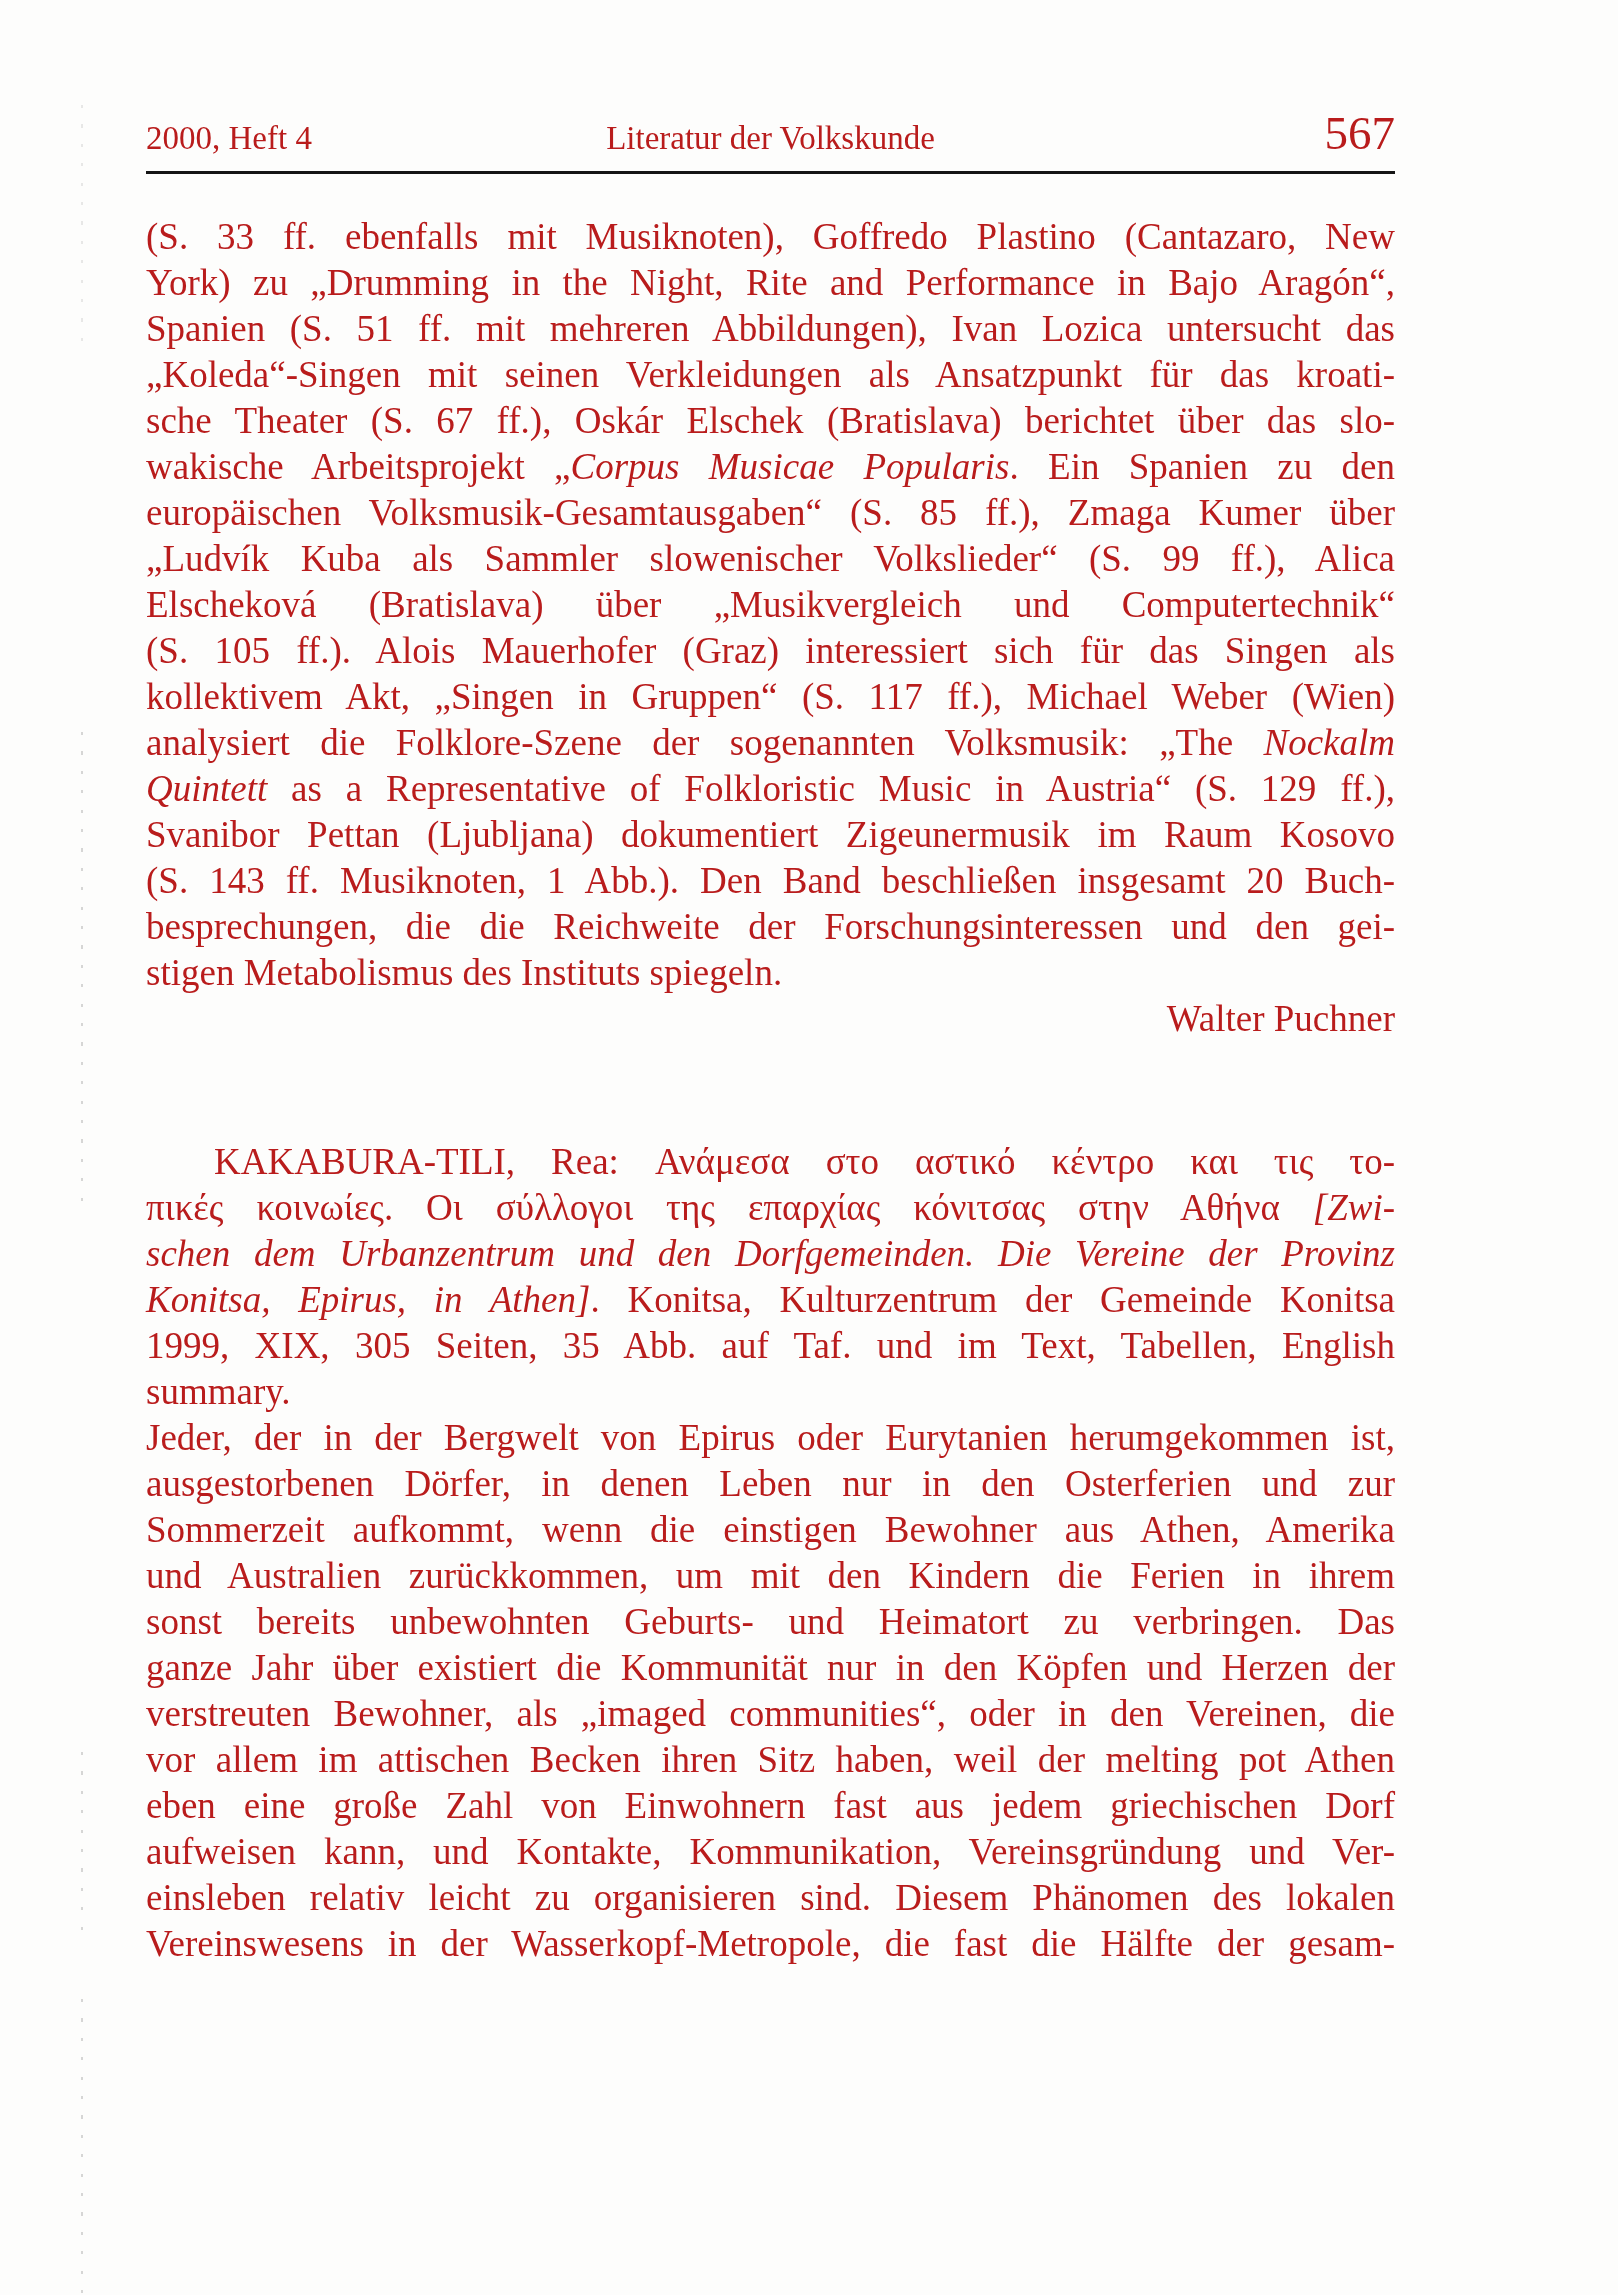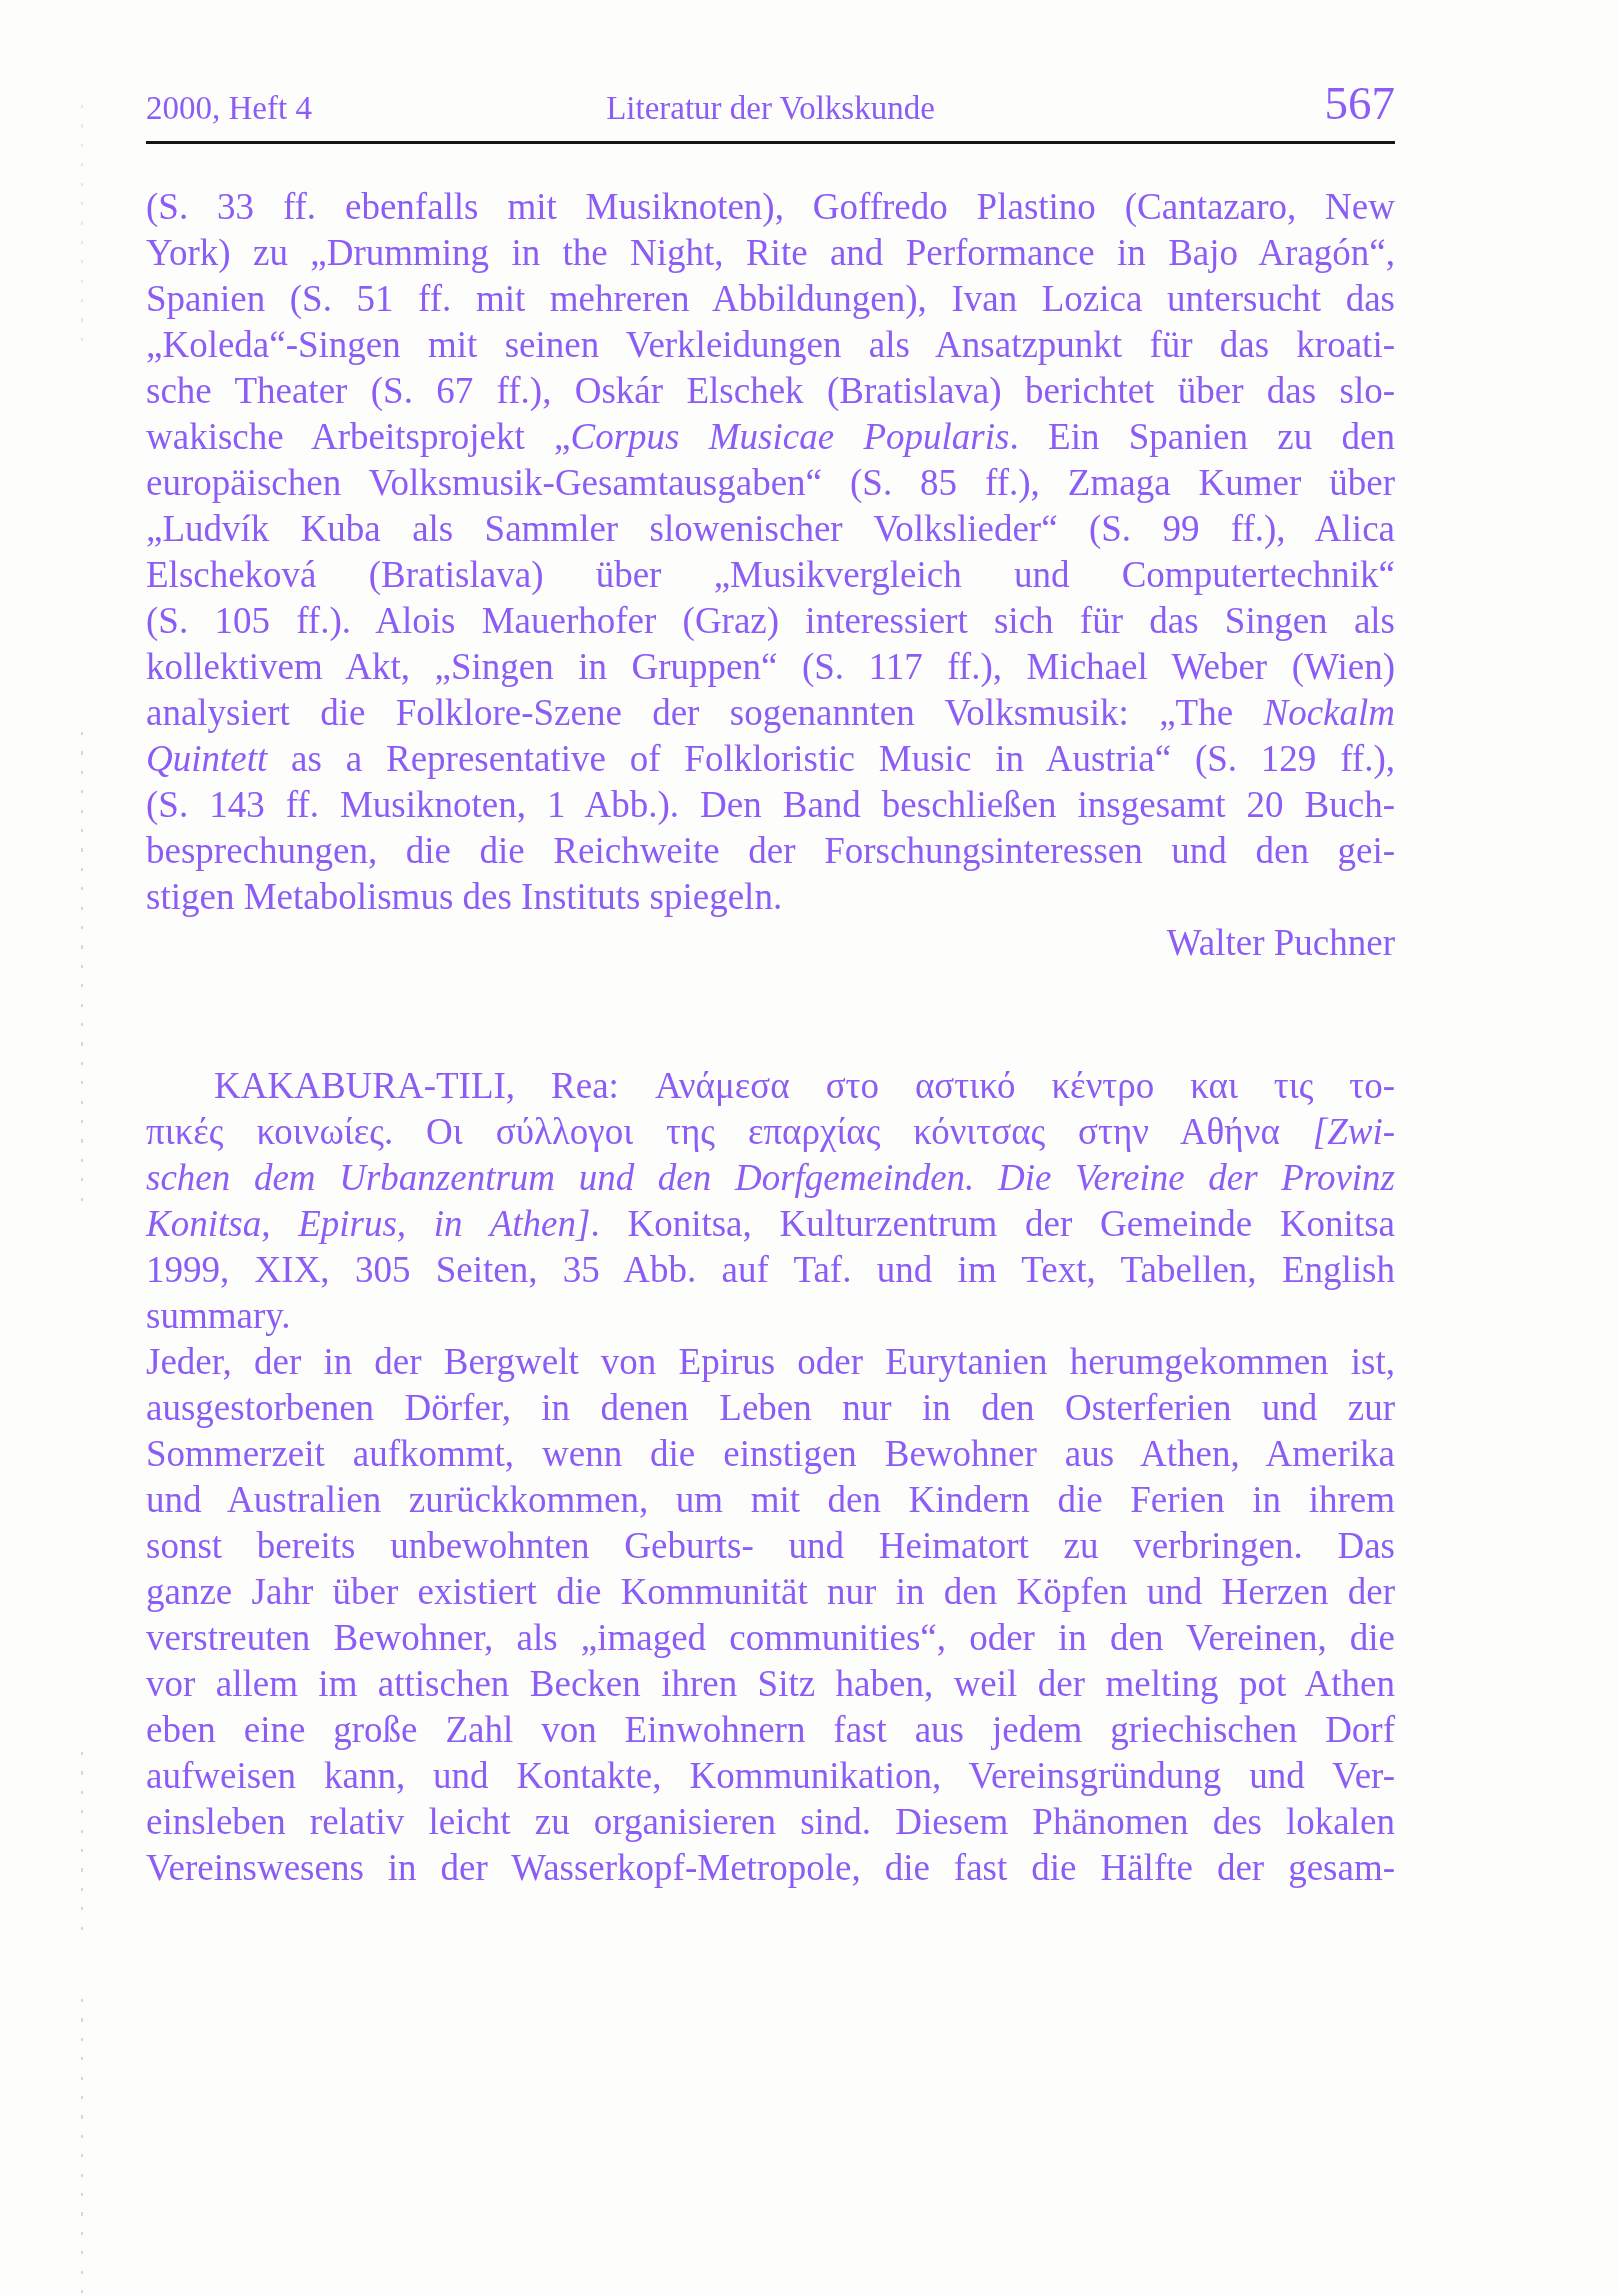--- a/index.html
+++ b/index.html
@@ -5,27 +5,27 @@
   html, body {
     margin: 0;
     padding: 0;
     background: #e8e8e6;
   }
   .page {
     position: relative;
     width: 1618px;
     height: 2295px;
     background: #fdfdfc;
-    color: #8b5cf6;
+    color: #b91c1c;
     font-family: "Liberation Serif", "DejaVu Serif", serif;
     font-size: 37px;
     line-height: 46px;
     overflow: hidden;
     box-sizing: border-box;
-    padding: 84px 223px 0 146px;
+    padding: 114px 223px 0 146px;
   }
   
   .scan-artifact {
     position: absolute;
     left: 81px;
     width: 2.4px;
     background: repeating-linear-gradient(
       to bottom,
       rgba(60,60,60,0.45) 0 3.2px,
       rgba(0,0,0,0) 3.2px 19.4px
@@ -96,20 +96,21 @@
         <div class="line"><span>„Koleda“-Singen mit seinen Verkleidungen als Ansatzpunkt für das kroati-</span></div>
         <div class="line"><span>sche Theater (S. 67 ff.), Oskár Elschek (Bratislava) berichtet über das slo-</span></div>
         <div class="line"><span>wakische Arbeitsprojekt „</span><span class="it">Corpus Musicae Popularis</span><span>. Ein Spanien zu den</span></div>
         <div class="line"><span>europäischen Volksmusik-Gesamtausgaben“ (S. 85 ff.), Zmaga Kumer über</span></div>
         <div class="line"><span>„Ludvík Kuba als Sammler slowenischer Volkslieder“ (S. 99 ff.), Alica</span></div>
         <div class="line"><span>Elscheková (Bratislava) über „Musikvergleich und Computertechnik“</span></div>
         <div class="line"><span>(S. 105 ff.). Alois Mauerhofer (Graz) interessiert sich für das Singen als</span></div>
         <div class="line"><span>kollektivem Akt, „Singen in Gruppen“ (S. 117 ff.), Michael Weber (Wien)</span></div>
         <div class="line"><span>analysiert die Folklore-Szene der sogenannten Volksmusik: „The </span><span class="it">Nockalm</span></div>
         <div class="line"><span class="it">Quintett</span><span> as a Representative of Folkloristic Music in Austria“ (S. 129 ff.),</span></div>
+        <div class="line"><span>Svanibor Pettan (Ljubljana) dokumentiert Zigeunermusik im Raum Kosovo</span></div>
         <div class="line"><span>(S. 143 ff. Musiknoten, 1 Abb.). Den Band beschließen insgesamt 20 Buch-</span></div>
         <div class="line"><span>besprechungen, die die Reichweite der Forschungsinteressen und den gei-</span></div>
         <div class="line last"><span>stigen Metabolismus des Instituts spiegeln.</span></div>
       </div>
 
     <div class="signature">Walter Puchner</div>
 
     <div class="para para-review2">
         <div class="line indent"><span>KAKABURA-TILI, Rea: Ανάμεσα στο αστικό κέντρο και τις το-</span></div>
         <div class="line"><span>πικές κοινωίες. Οι σύλλογοι της επαρχίας κόνιτσας στην Αθήνα </span><span class="it">[Zwi-</span></div>

